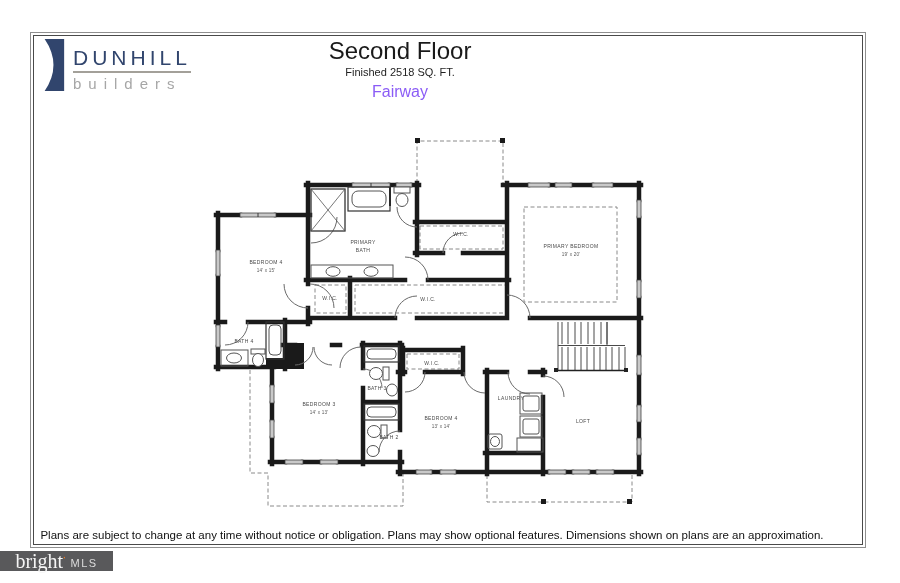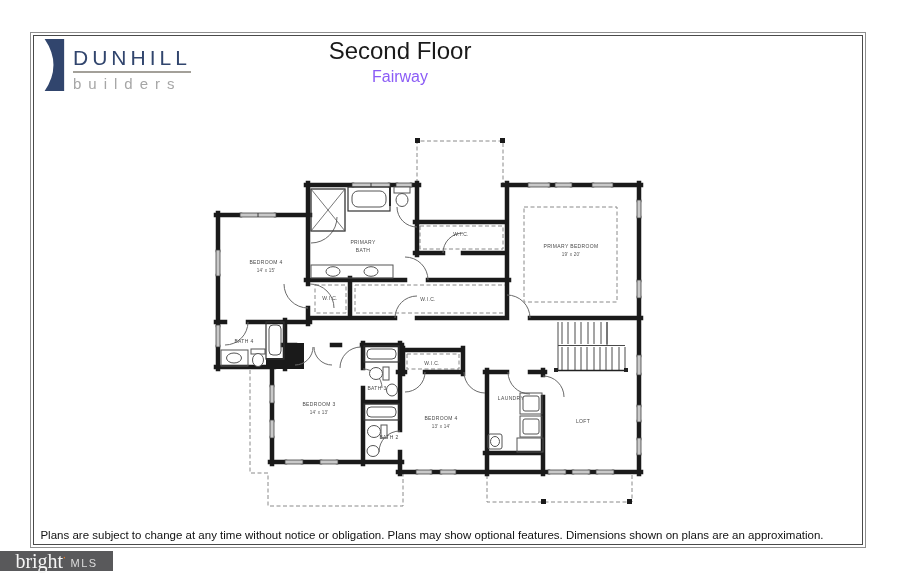--- a/index.html
+++ b/index.html
@@ -73,20 +73,21 @@
     <path d="M26,0 L26,56 L5,56 Q24,28 5,0 Z" fill="#31456d"></path>
   </svg>
   <div class="logo-text">
     <span class="logo-name">DUNHILL</span>
     <span class="logo-sub">builders</span>
   </div>
 </div>
 
 <div class="titleblock">
   <div class="title">Second Floor</div>
+  <div class="subtitle">Finished 2518 SQ. FT.</div>
   <div class="planname">Fairway</div>
 </div>
 
 <svg class="plan" width="900" height="583" viewBox="0 0 900 583">
 
   <g stroke="#8a8a8a" stroke-width="1" fill="none" stroke-dasharray="4,2.5">
     <path d="M417,183 L417,141 L503,141 L503,183"></path>
     <path d="M250,370 L250,473 L268,473 L268,506 L403,506 L403,474"></path>
     <path d="M487,475 L487,502 L632,502 L632,474"></path>
     <rect x="524" y="207" width="93" height="95"></rect>

